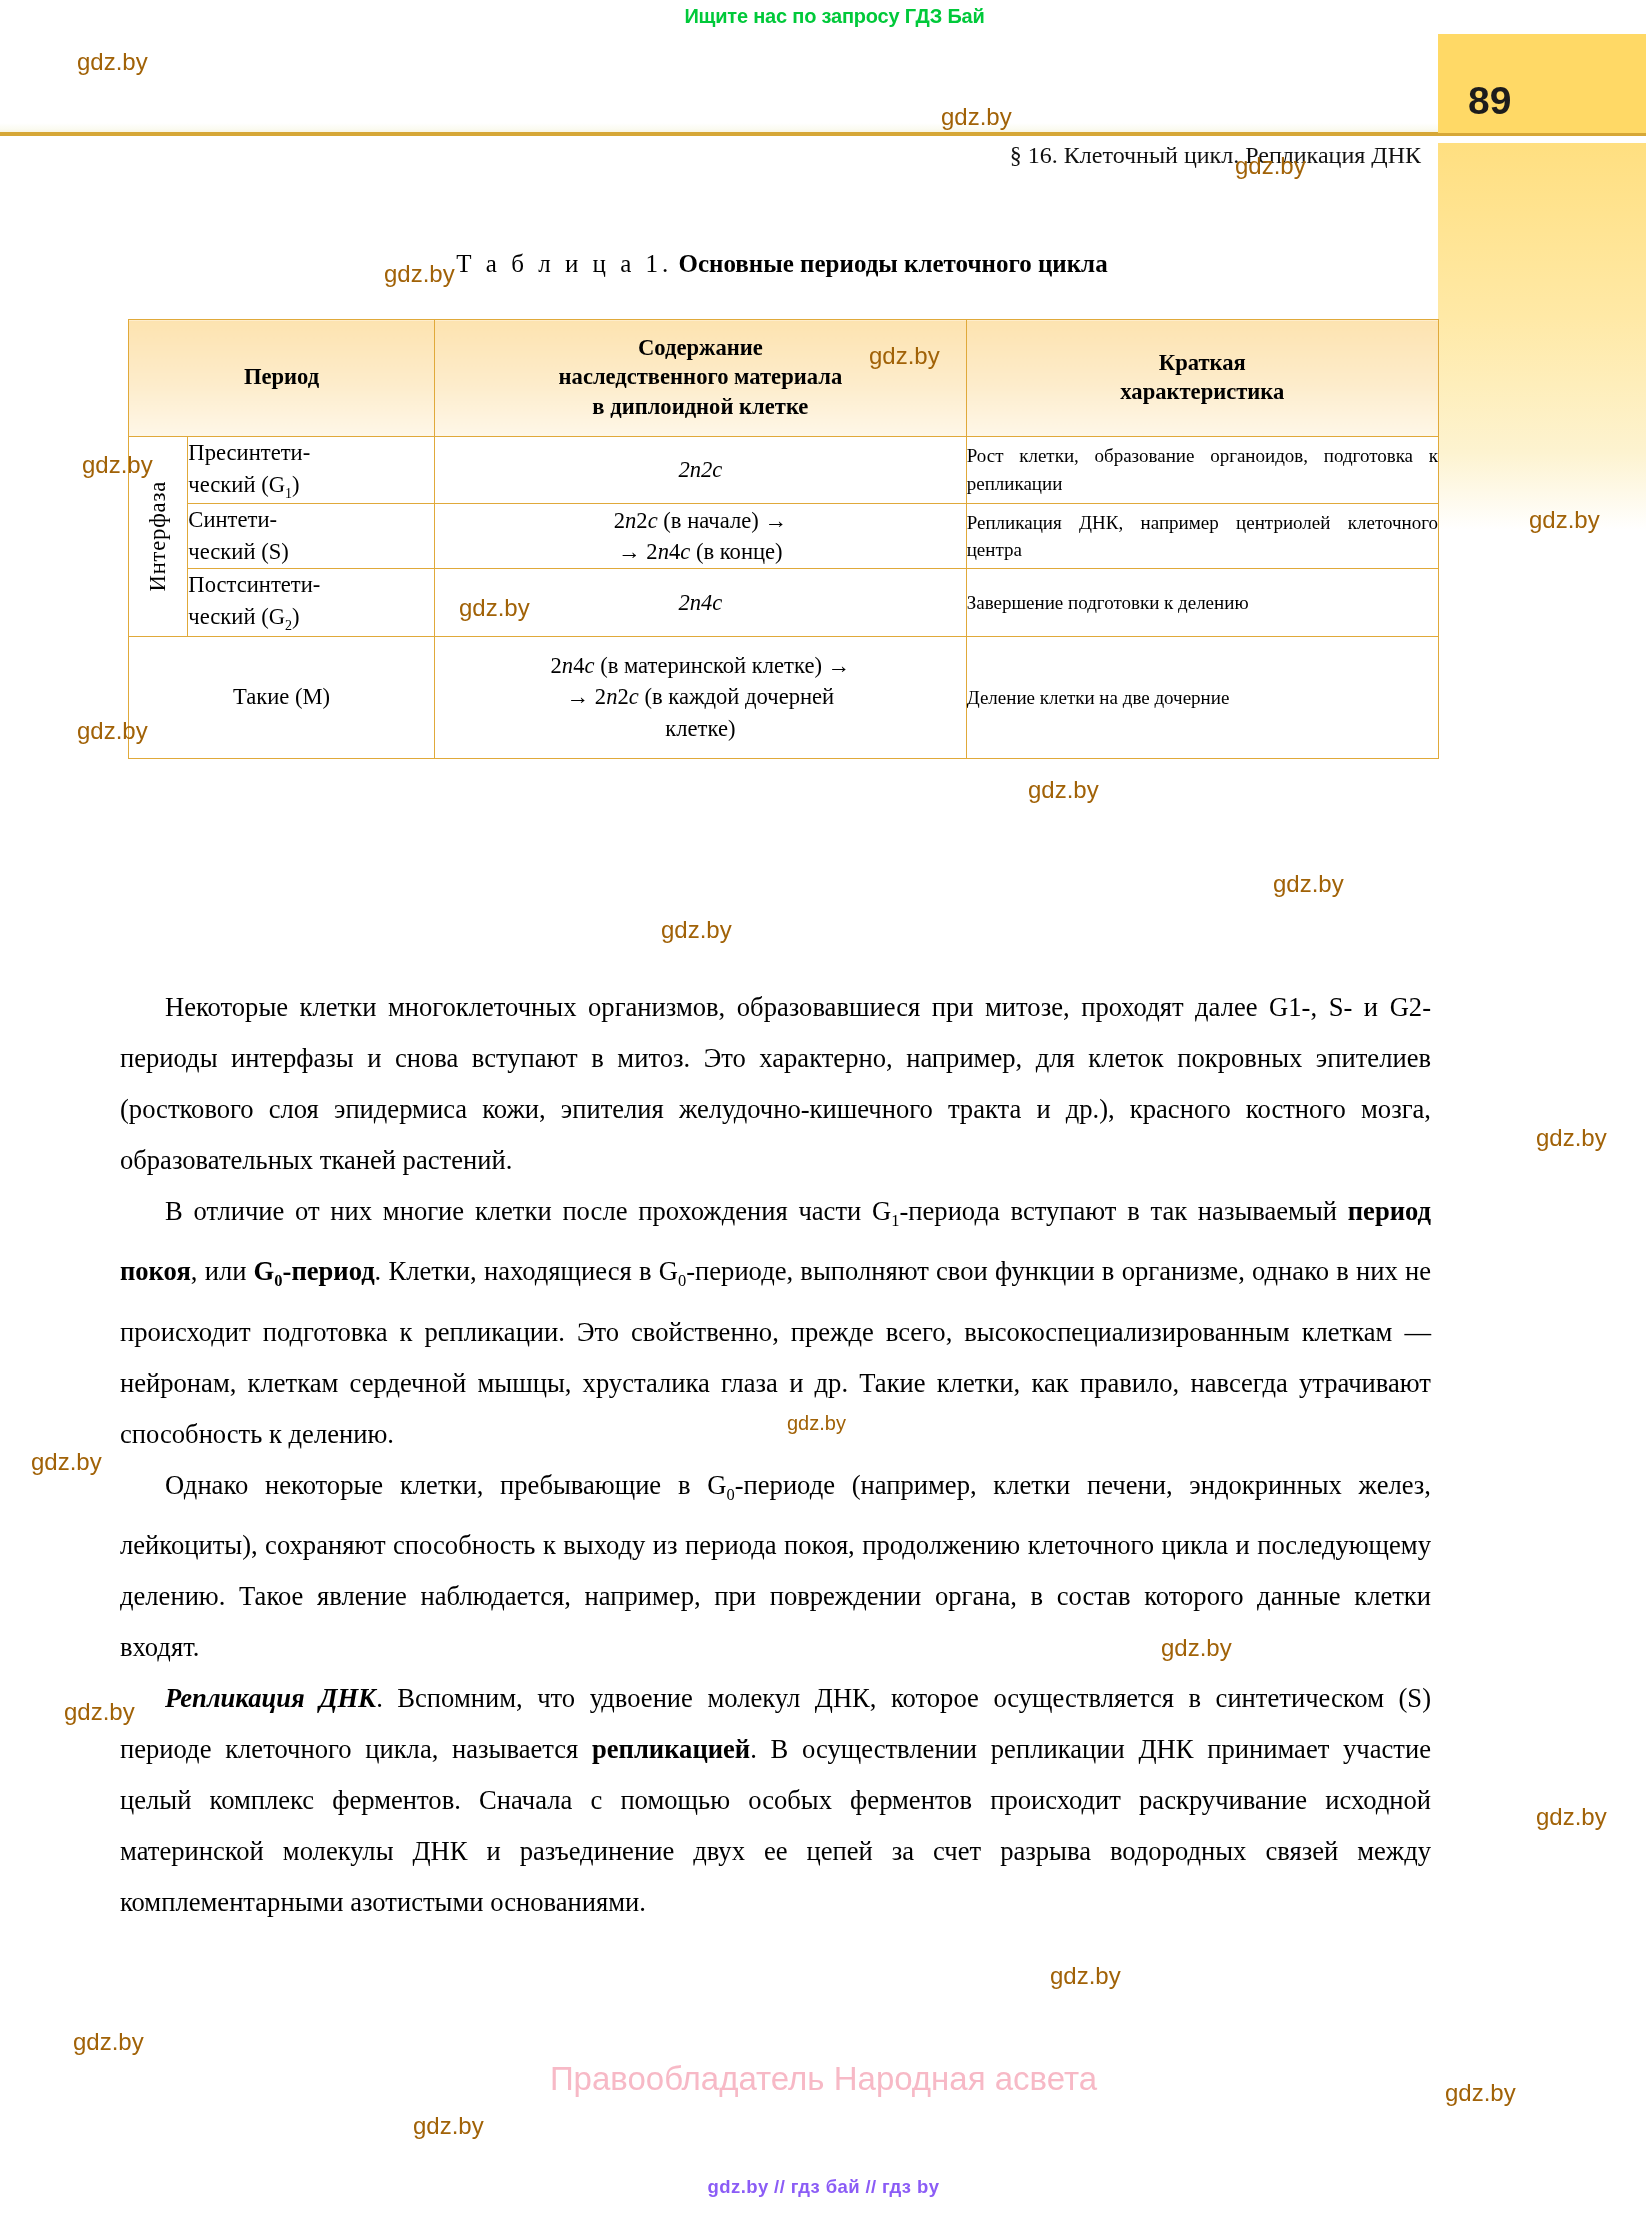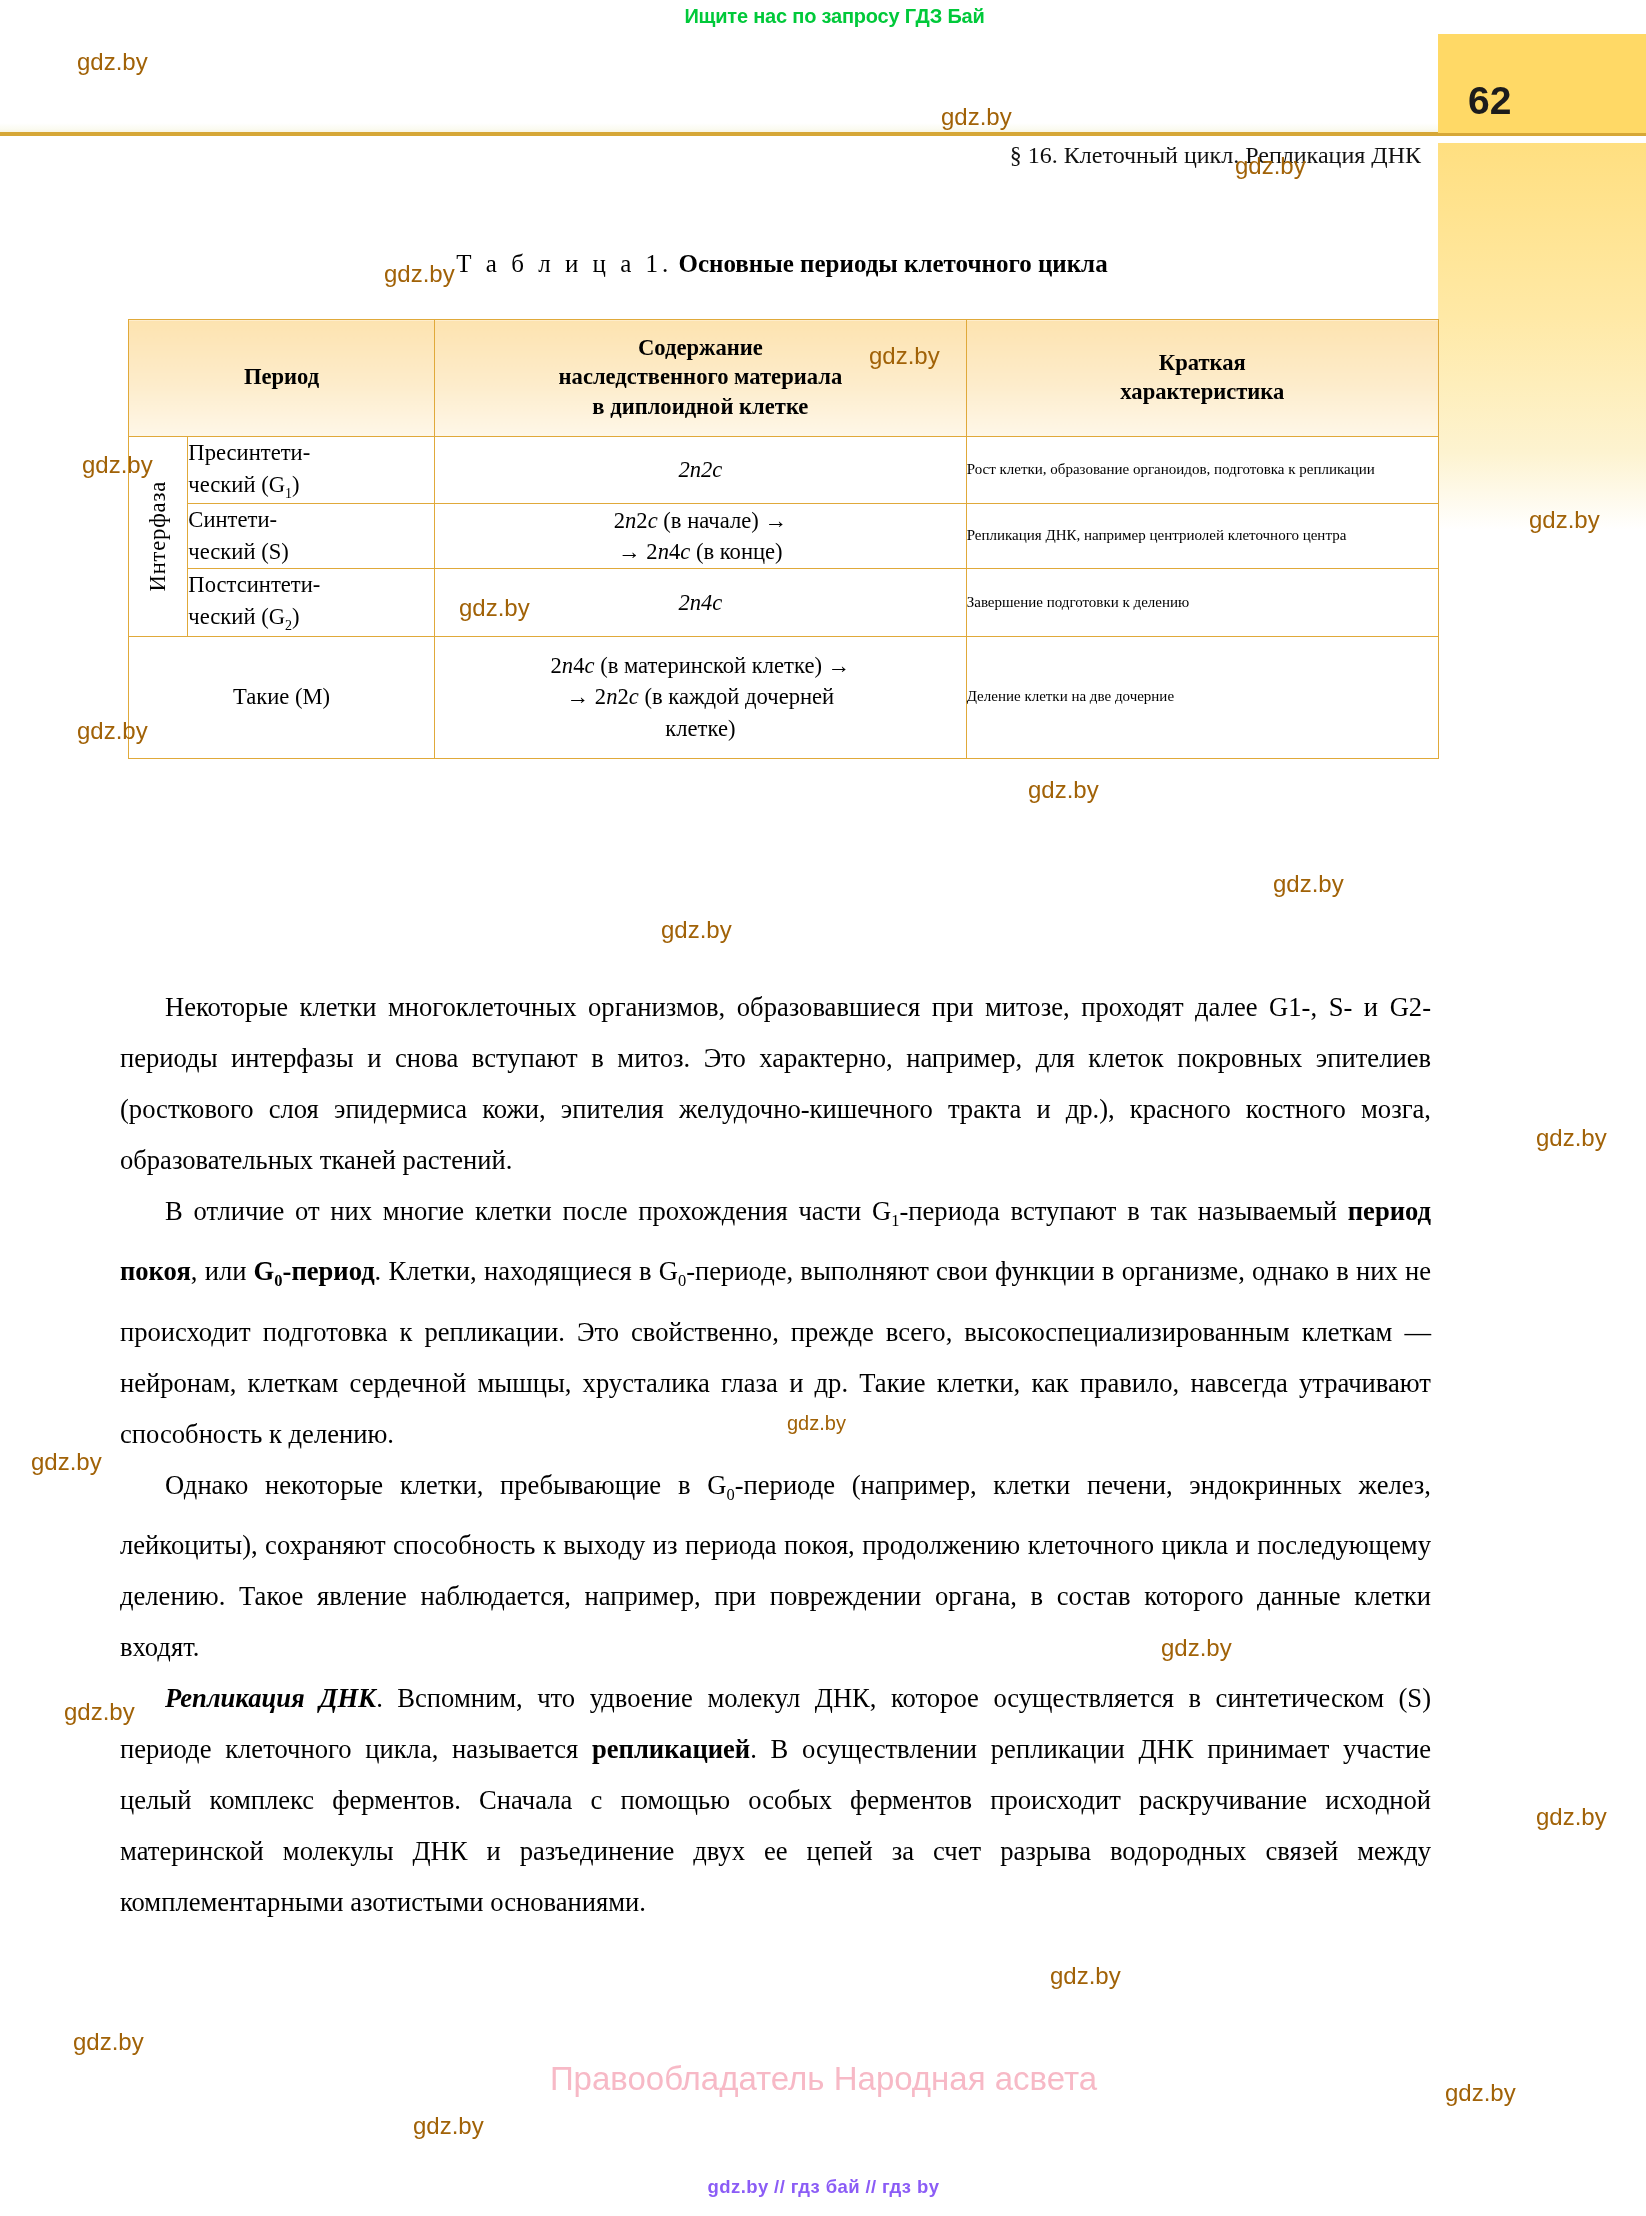--- a/index.html
+++ b/index.html
@@ -132,21 +132,21 @@
   }
   .col-rot   { width: 45px; }
   .col-per   { width: 187px; }
   .col-mat   { width: 403px; }
   .col-desc  { width: 358px; }
 
   .cell-pad     { padding: 11.3px 13px; font-size: 22.6px; line-height: 1.40; }
   .cell-period  { padding: 11.3px 0 11.3px 17.7px; font-size: 22.6px; line-height: 1.42; }
   .cell-center  { text-align: center; }
   .cell-just    { text-align: justify; text-align-last: left; }
-  .cell-desc    { padding: 11.3px 14.5px 11.3px 13px; font-size: 15px; line-height: 1.44; }
+  .cell-desc    { padding: 11.3px 14.5px 11.3px 13px; font-size: 19px; line-height: 1.44; }
 
   .rot-cell {
     position: relative;
     background: #ffffff;
   }
   .rot-label {
     writing-mode: vertical-rl;
     transform: rotate(180deg);
     white-space: nowrap;
     font-size: 22.6px;
@@ -218,21 +218,21 @@
 </style>
 </head>
 <body>
 
 <div class="promo-strip">Ищите нас по запросу ГДЗ Бай</div>
 
 <div class="header-rule-soft"></div>
 <div class="header-rule"></div>
 
 <div class="page-tab"></div>
-<div class="page-number">62</div>
+<div class="page-number">89</div>
 <div class="page-band"></div>
 
 <div class="running-head">§ 16. Клеточный цикл. Репликация ДНК</div>
 
 <div class="table-caption">
   <span class="spaced">Т а б л и ц а  1.</span>
   <span>Основные периоды клеточного цикла</span>
 </div>
 
 <table class="cycle-table">

